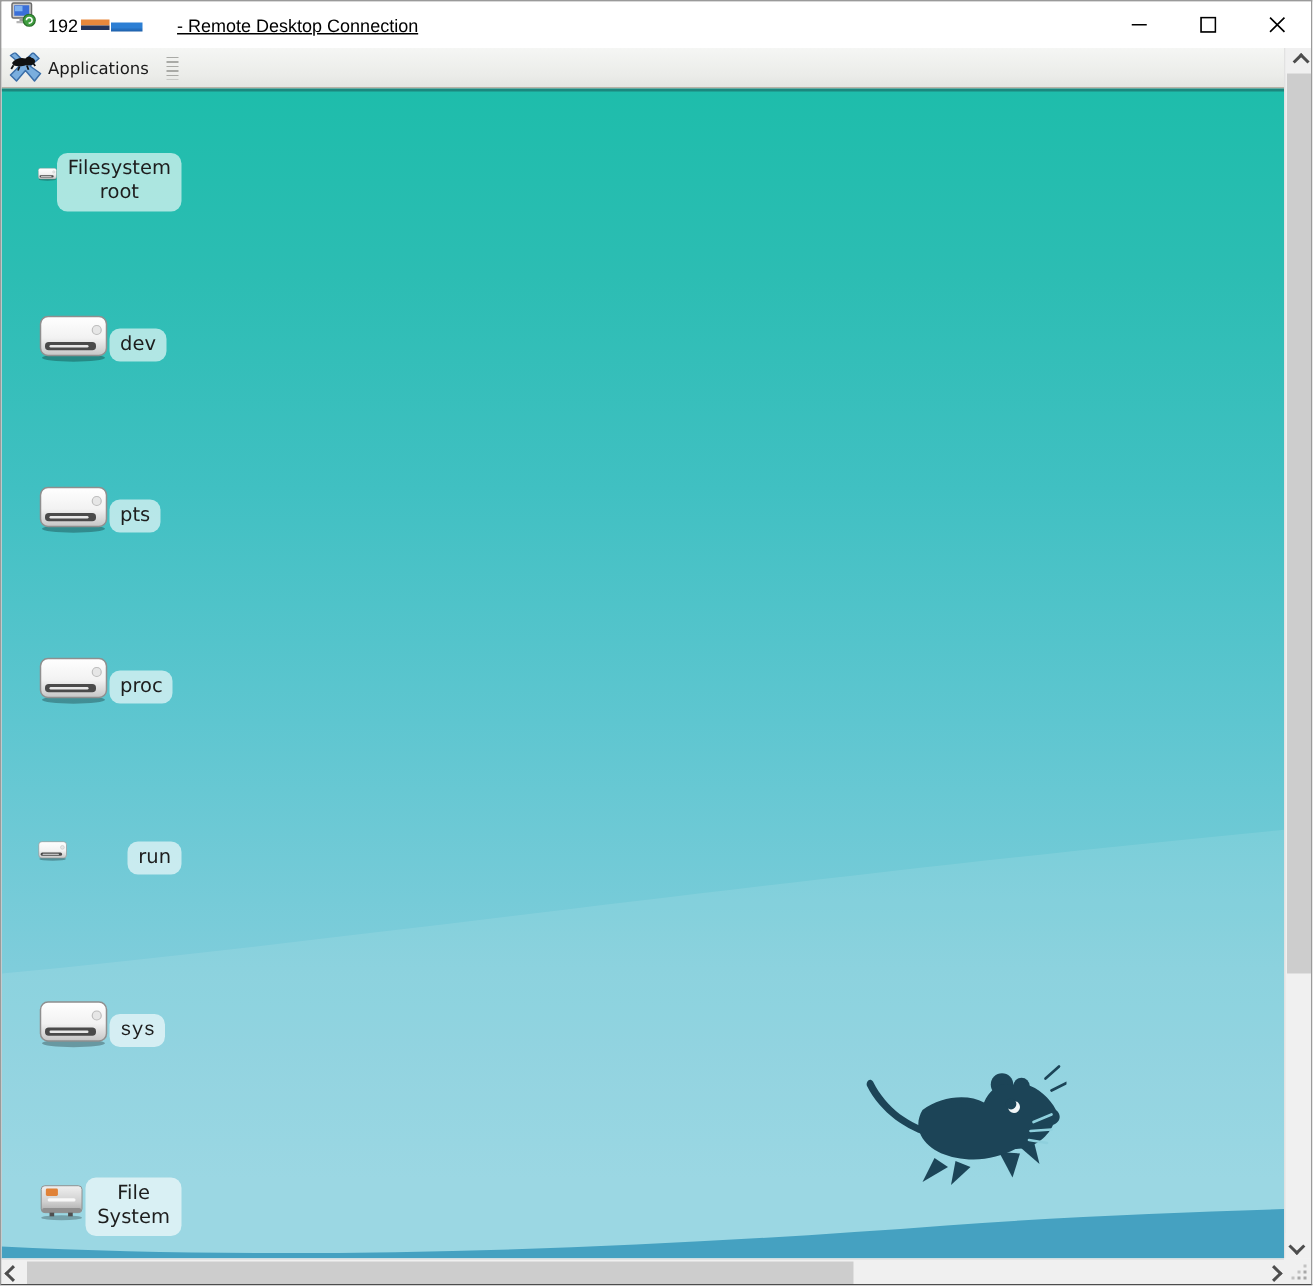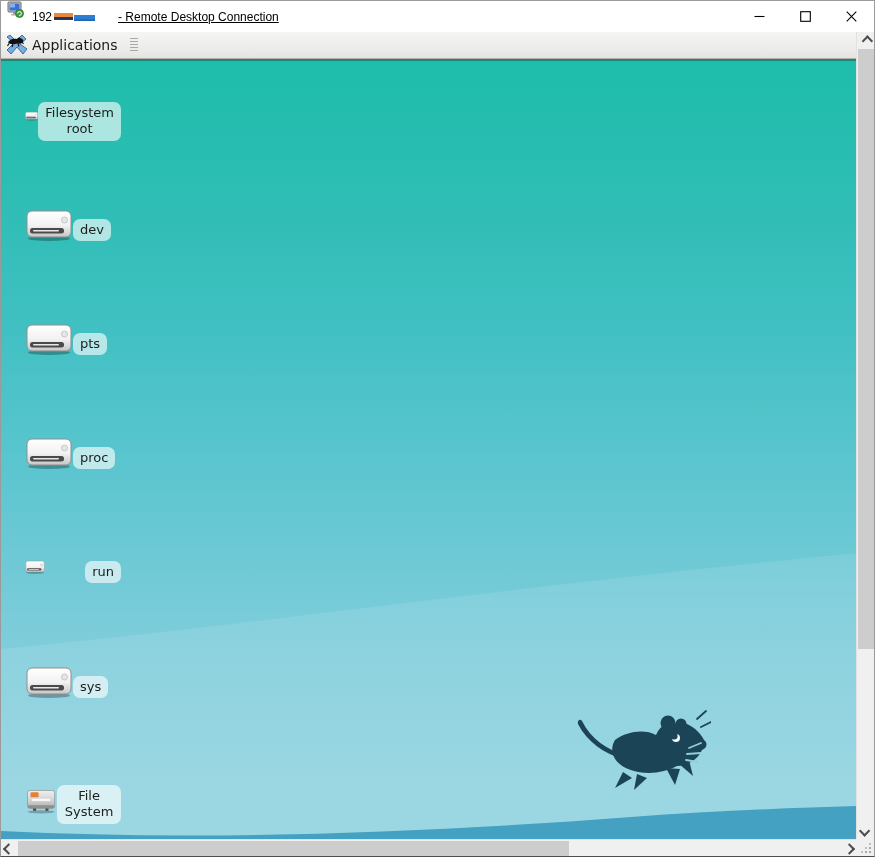--- a/index.html
+++ b/index.html
@@ -20,38 +20,38 @@
   .cap-btn svg { display:block; }
 
   
   .client { position:absolute; left:0; top:31px; right:0; bottom:0; }
   .viewport { position:absolute; left:0; top:0; right:18px; bottom:17px; overflow:hidden; }
 
   
   .xfce-panel { position:relative; height:27px; background:linear-gradient(180deg,#f5f6f4 0%,#ebece9 70%,#e4e5e2 100%); border-bottom:1px solid #b7b2a6; display:flex; align-items:center; }
   .apps-button { display:flex; align-items:center; height:100%; padding:0 6px 0 3px; }
   .xfce-logo { width:24px; height:21px; margin-right:4px; }
-  .apps-label { font-size:14px; color:#1b1b1b; }
+  .apps-label { font-size:11px; color:#1b1b1b; }
   .panel-handle { width:8px; height:15px; margin-left:6px;
     background:repeating-linear-gradient(180deg,#a9aaa6 0px,#a9aaa6 1px,transparent 1px,transparent 3px); }
 
   
   .desktop { position:relative; width:857px; height:782px;
     background:linear-gradient(180deg, var(--desktop-top,#1ebdab) 0%, #2cbdb3 16%, #40c0c2 34%, #5ec6d0 54%, #7fcddb 75%, var(--desktop-bottom,#90d3e0) 93%); }
   .desktop::before { content:""; position:absolute; left:0; top:0; right:0; height:2px; background:rgba(25,55,60,.40); }
   .waves { position:absolute; inset:0; width:100%; height:100%; }
 
   
   .desktop-icon { position:absolute; left:24px; width:96px; display:flex; align-items:center; }
   .icon-glyph { width:48px; height:34px; }
   .icon-glyph.tall { height:42px; }
   .icon-label { margin-top:10px; max-width:84px; padding:3px 7px; border-radius:7px;
     background:var(--label-bg,rgba(255,255,255,0.62)); color:#1d1d1d; font-size:13px; line-height:1.25; text-align:center; }
   .di-0 { top:33px; } .di-1 { top:149px; } .di-2 { top:263px; } .di-3 { top:377px; }
-  .di-4 { top:491px;gap:40px; } .di-5 { top:606px; } .di-6 { top:720px; }
+  .di-4 { top:491px;gap:40px; } .di-5 { top:606px;font-family:Liberation Mono, monospace; } .di-6 { top:720px; }
   .di-6 .icon-label { margin-top:6px; }
 
   .mouse-logo { position:absolute; left:570px; top:650px; width:140px; height:82px; }
 
   
   .vscroll { position:absolute; top:0; right:0; width:18px; bottom:17px; background:#f0f0f0; border-left:1px solid #e2e2e2; }
   .hscroll { position:absolute; left:0; right:18px; bottom:0; height:17px; background:#f0f0f0; border-top:1px solid #e2e2e2; }
   .sb-btn { position:absolute; display:flex; align-items:center; justify-content:center; background:#f0f0f0; }
   .vscroll .sb-btn { left:0; width:18px; height:17px; }
   .vscroll .sb-up { top:0; } .vscroll .sb-down { bottom:0; }

